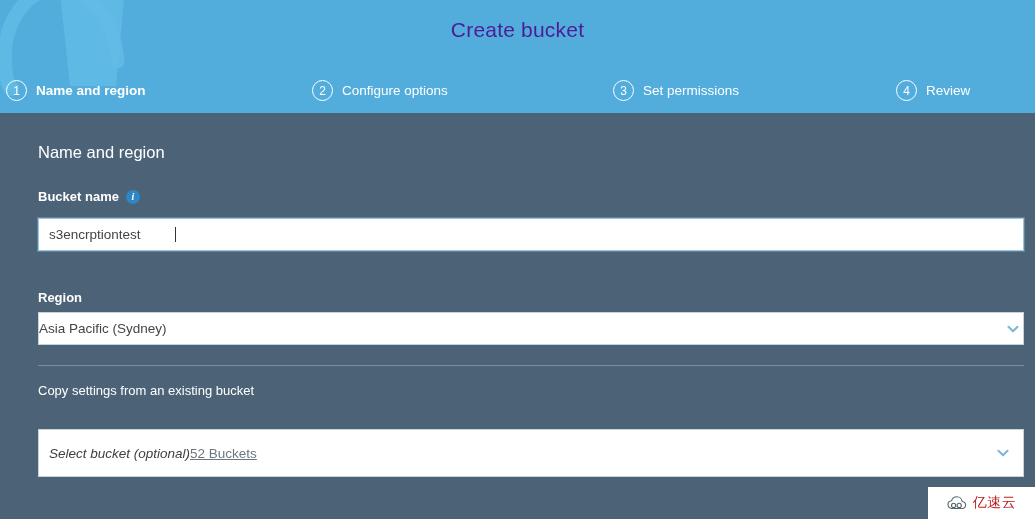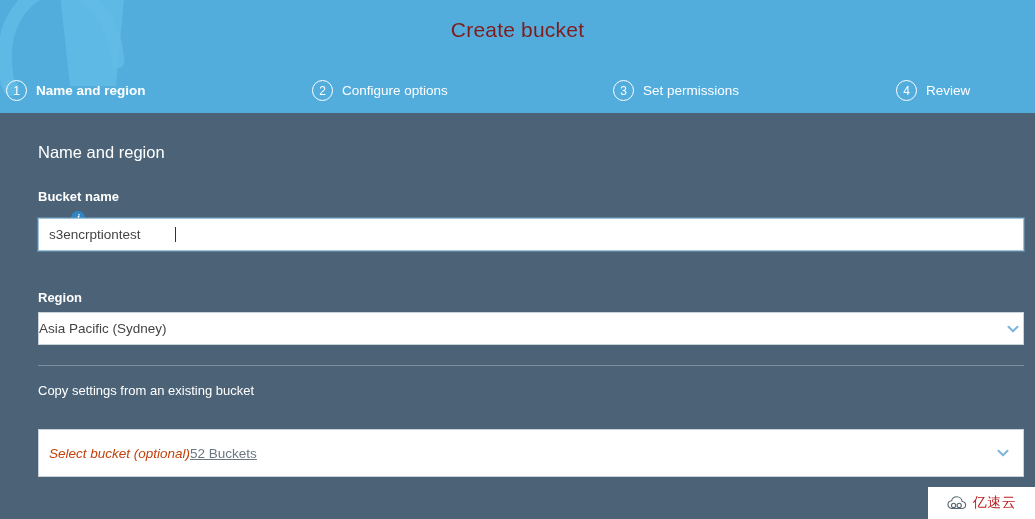--- a/index.html
+++ b/index.html
@@ -43,21 +43,21 @@
     opacity: 1;
     pointer-events: none;
   }
 
   .page-title {
     position: absolute;
     left: 0;
     top: 18px;
     width: 1035px;
     text-align: center;
-    color: #7f1d1d;
+    color: #4c1d95;
     font-size: 21px;
     font-weight: 400;
     letter-spacing: 0.2px;
   }
 
   .steps {
     position: absolute;
     left: 0;
     top: 74px;
     width: 1035px;
@@ -120,21 +120,20 @@
 
   .field-label {
     position: absolute;
     left: 38px;
     color: #ffffff;
     font-size: 13px;
     font-weight: bold;
     display: flex;
     align-items: center;
     gap: 7px;
-    flex-direction: column;
   }
   .label-bucket-name { top: 76px; }
   .label-region { top: 170px; margin-top: 7px; }
 
   .info-icon {
     display: inline-block;
     width: 14px;
     height: 14px;
     border-radius: 50%;
     background: #2e86c4;
@@ -198,21 +197,21 @@
     padding: 0 10px;
   }
   .select-value {
     color: #444444;
     font-size: 13.5px;
     flex: 1 1 auto;
     white-space: nowrap;
     overflow: hidden;
   }
   .placeholder-italic {
-    color: #c2410c;
+    color: #404040;
     font-style: italic;
   }
   .placeholder-count {
     color: #6b7780;
     font-style: normal;
     text-decoration: underline;
   }
 
   .chevron {
     flex: 0 0 auto;

